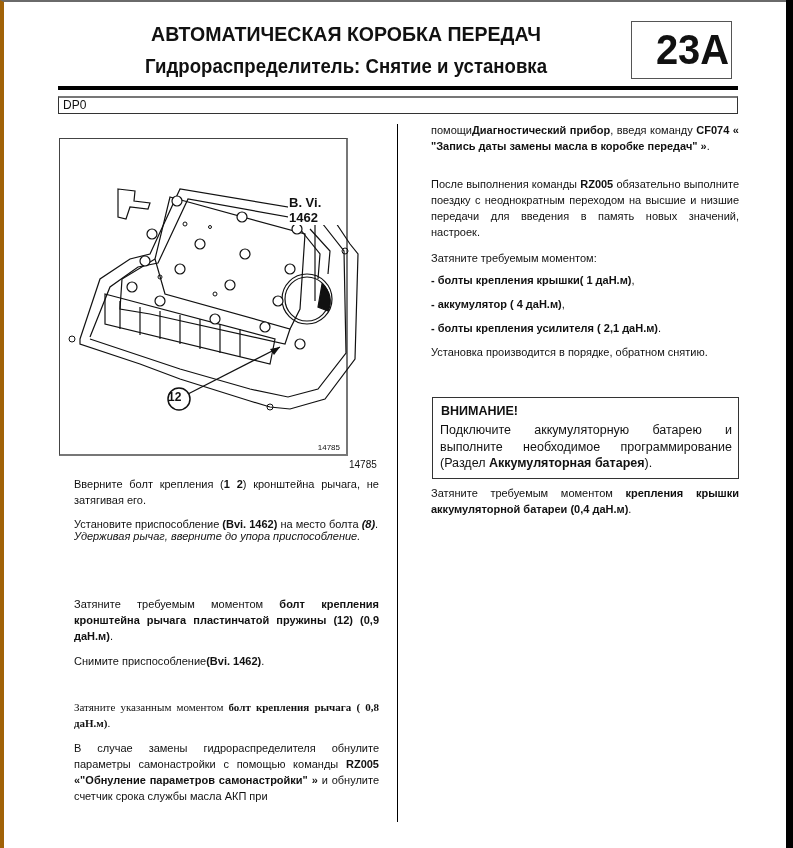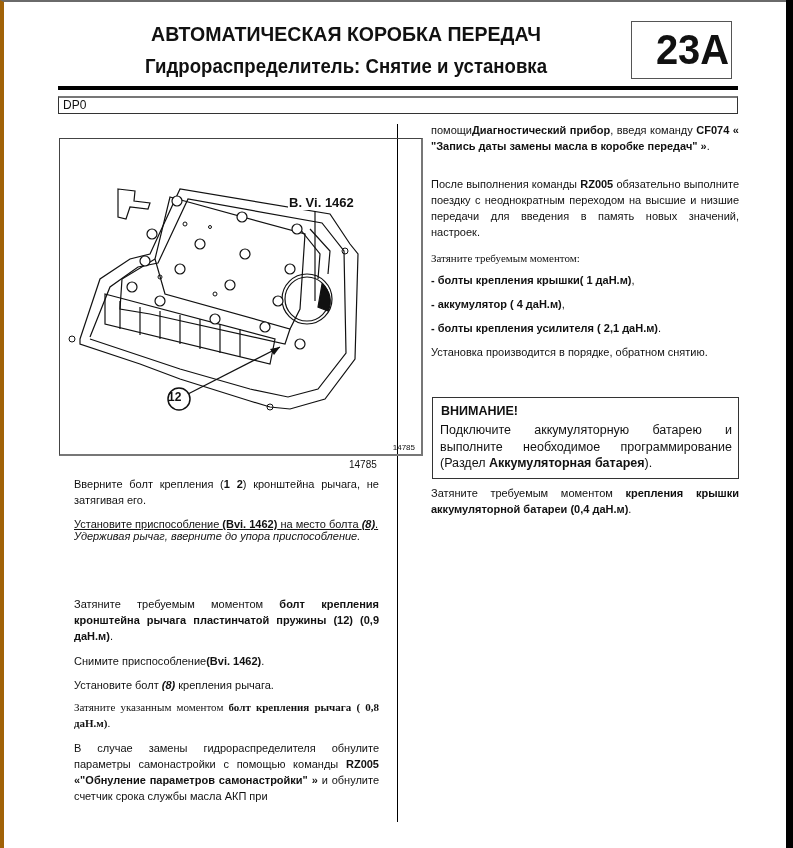--- a/index.html
+++ b/index.html
@@ -7,21 +7,21 @@
   .page { position:absolute; left:0; top:0; width:786px; height:848px; border-top:2px solid #6a6a6a; border-left:4px solid #a16207; box-sizing:border-box; background:#fff; }
   .shadow-right { position:absolute; left:786px; top:0; width:7px; height:848px; background:#000; }
   .title-main { position:absolute; left:52px; width:580px; top:20px; text-align:center; font-size:21px; font-weight:bold; letter-spacing:0; transform:scaleX(0.93); transform-origin:center; }
   .title-sub { position:absolute; left:52px; width:580px; top:53px; text-align:center; font-size:20px; font-weight:bold; transform:scaleX(0.93); transform-origin:center; }
   .chapter-box { position:absolute; left:627px; top:19px; width:101px; height:58px; border:1px solid #555; box-sizing:border-box; display:flex; align-items:center; justify-content:flex-end; font-size:42px; font-weight:bold; }
   .chapter-box span { transform:scaleX(0.95); display:inline-block; }
   .rule-thick { position:absolute; left:54px; top:84px; width:680px; height:4px; background:#000; }
   .ref-box { position:absolute; left:54px; top:94px; width:680px; height:18px; border:1px solid #333; border-top:2px solid #777; box-sizing:border-box; font-size:12px; padding-left:4px; line-height:15px; }
   .col-divider { position:absolute; left:393px; top:122px; width:1px; height:698px; background:#000; }
 
-  .figure { position:absolute; left:55px; top:136px; width:364px; height:318px; border:1px solid #444; border-right:2px solid #777; border-bottom:2px solid #777; box-sizing:border-box; }
+  .figure { position:absolute; left:55px; top:136px; width:289px; height:318px; border:1px solid #444; border-right:2px solid #777; border-bottom:2px solid #777; box-sizing:border-box; }
   .figure svg { position:absolute; left:0; top:0; }
   .fig-num-inner { position:absolute; right:6px; bottom:2px; font-size:8px; }
   .fig-num-outer { position:absolute; left:345px; top:457px; font-size:10px; }
 
   .para { position:absolute; font-size:11px; line-height:16px; text-align:justify; }
   .left { left:70px; width:305px; }
   .right { left:427px; width:308px; }
   .b { font-weight:bold; }
   .i { font-style:italic; font-weight:bold; }
 
@@ -99,49 +99,46 @@
     </svg>
     <div style="position:absolute;left:228px;top:56px;font-size:13px;font-weight:bold;background:#fff;padding:0 1px;">B. Vi. 1462</div>
     <div style="position:absolute;left:108px;top:251px;width:22px;text-align:left;font-size:12px;font-weight:bold;">12</div>
     <div class="fig-num-inner">14785</div>
   </div>
   <div class="fig-num-outer">14785</div>
 
   <div class="para left" style="top:474px;">
     <span>Вверните болт крепления (</span><span class="b">1 2</span><span>) кронштейна рычага, не затягивая его.</span>
   </div>
-  <div class="para left" style="top:514px;text-decoration:underline;">
+  <div class="para left" style="top:514px;">
     <span>Установите приспособление </span><span class="b">(Bvi. 1462)</span><span> на место болта </span><span class="i">(8)</span><span>.</span>
   </div>
   <div class="para left" style="top:526px;font-style:italic;">
     <span>Удерживая рычаг, вверните до упора приспособление.</span>
   </div>
   <div class="para left" style="top:594px;">
     <span>Затяните требуемым моментом </span><span class="b">болт крепления кронштейна рычага пластинчатой пружины (12) (0,9 даН.м)</span><span>.</span>
   </div>
   <div class="para left" style="top:651px;">
     <span>Снимите приспособление</span><span class="b">(Bvi. 1462)</span><span>.</span>
-  </div>
-  <div class="para left" style="top:675px;">
-    <span>Установите болт </span><span class="i">(8)</span><span> крепления рычага.</span>
   </div>
   <div class="para left" style="top:697px;font-family:Liberation Serif, serif;">
     <span>Затяните указанным моментом </span><span class="b">болт крепления рычага ( 0,8 даН.м)</span><span>.</span>
   </div>
   <div class="para left" style="top:738px;">
     <span>В случае замены гидрораспределителя обнулите параметры самонастройки с помощью команды </span><span class="b">RZ005 «"Обнуление параметров самонастройки" »</span><span> и обнулите счетчик срока службы масла АКП при</span>
   </div>
 
   <div class="para right" style="top:120px;">
     <span>помощи</span><span class="b">Диагностический прибор</span><span>, введя команду </span><span class="b">CF074 « "Запись даты замены масла в коробке передач" »</span><span>.</span>
   </div>
   <div class="para right" style="top:174px;">
     <span>После выполнения команды </span><span class="b">RZ005</span><span> обязательно выполните поездку с неоднократным переходом на высшие и низшие передачи для введения в память новых значений, настроек.</span>
   </div>
-  <div class="para right" style="top:248px;font-family:Liberation Serif, serif;">Затяните требуемым моментом:</div>
+  <div class="para right" style="top:248px;">Затяните требуемым моментом:</div>
   <div class="para right" style="top:270px;">
     <span class="b">- болты крепления крышки</span><span class="b">( 1 даН.м)</span><span>,</span>
   </div>
   <div class="para right" style="top:294px;">
     <span class="b">- аккумулятор</span> <span class="b">( 4 даН.м)</span><span>,</span>
   </div>
   <div class="para right" style="top:318px;">
     <span class="b">- болты крепления усилителя</span> <span class="b">( 2,1 даН.м)</span><span>.</span>
   </div>
   <div class="para right" style="top:342px;">Установка производится в порядке, обратном снятию.</div>

